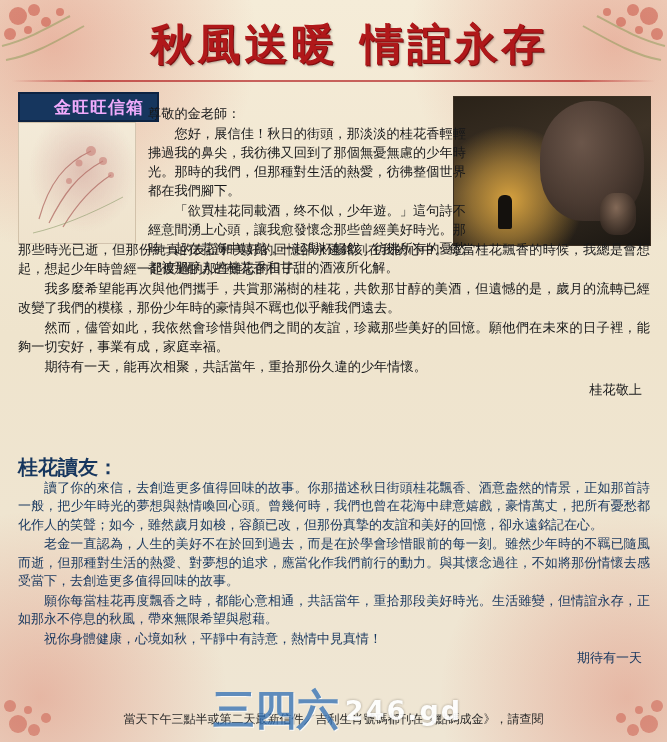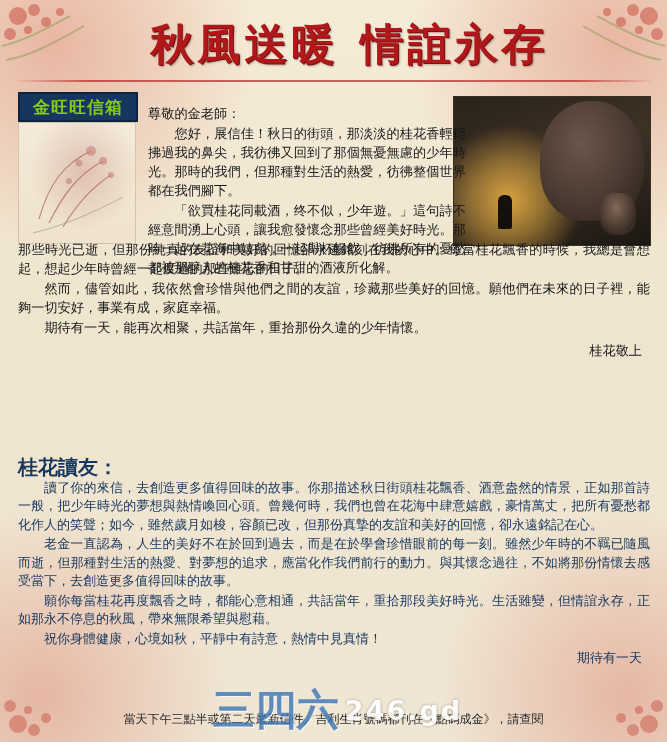--- a/index.html
+++ b/index.html
@@ -41,24 +41,24 @@
 
   .rule{
     position:absolute;left:12px;right:12px;top:80px;height:2px;
     background:linear-gradient(90deg,rgba(176,24,26,0),#b0181a 12%,#b0181a 88%,rgba(176,24,26,0));
     opacity:.65;
   }
 
   
   .logo{
     position:absolute;left:18px;top:92px;width:116px;height:26px;
-    background:#16365e;color:#84cc16;border:2px solid #0d2342;
+    background:#16365e;color:#f0abfc;border:2px solid #0d2342;
     display:flex;align-items:center;justify-content:center;
     font-family:"DejaVu Serif","Liberation Serif",serif;
-    font-weight:bold;font-size:17px;letter-spacing:1px;
+    font-weight:bold;font-size:17px;letter-spacing:1px;padding-left:21px;
   }
   .sketch{
     position:absolute;left:18px;top:122px;width:116px;height:120px;
     border:1px solid rgba(120,90,60,.25);
     background:
       radial-gradient(ellipse at 55% 40%, rgba(190,120,120,.35), rgba(190,120,120,0) 60%),
       linear-gradient(180deg,#f3ead8,#efe3cd);
     overflow:hidden;
   }
 
@@ -233,20 +233,21 @@
   </div>
 
   <div class="article top-right-text">
     <p class="para">尊敬的金老師：</p>
     <p class="para indent">您好，展信佳！秋日的街頭，那淡淡的桂花香輕輕拂過我的鼻尖，我彷彿又回到了那個無憂無慮的少年時光。那時的我們，但那種對生活的熱愛，彷彿整個世界都在我們腳下。</p>
     <p class="para quote">「欲買桂花同載酒，终不似，少年遊。」這句詩不經意間湧上心頭，讓我愈發懷念那些曾經美好時光。那時一起在花海中嬉戲，一起舉杯暢飲，彷彿所有的憂愁都被那醇人的桂花香和甘甜的酒液所化解。</p>
   </div>
 
   <div class="article full-text">
     <p class="para">那些時光已逝，但那份純真的友誼和美好的回憶卻永遠銘刻在我的心中。每當桂花飄香的時候，我總是會想起，想起少年時曾經一起度過的那些難忘的日子。</p>
+    <p class="para indent">我多麼希望能再次與他們攜手，共賞那滿樹的桂花，共飲那甘醇的美酒，但遺憾的是，歲月的流轉已經改變了我們的模樣，那份少年時的豪情與不羈也似乎離我們遠去。</p>
     <p class="para indent">然而，儘管如此，我依然會珍惜與他們之間的友誼，珍藏那些美好的回憶。願他們在未來的日子裡，能夠一切安好，事業有成，家庭幸福。</p>
     <p class="para indent">期待有一天，能再次相聚，共話當年，重拾那份久違的少年情懷。</p>
     <p class="para sign">桂花敬上</p>
   </div>
 
   <div class="reply">
     <div class="reply-head">桂花讀友：</div>
     <p class="para indent">讀了你的來信，去創造更多值得回味的故事。你那描述秋日街頭桂花飄香、酒意盎然的情景，正如那首詩一般，把少年時光的夢想與熱情喚回心頭。曾幾何時，我們也曾在花海中肆意嬉戲，豪情萬丈，把所有憂愁都化作人的笑聲；如今，雖然歲月如梭，容顏已改，但那份真摯的友誼和美好的回憶，卻永遠銘記在心。</p>
     <p class="para indent">老金一直認為，人生的美好不在於回到過去，而是在於學會珍惜眼前的每一刻。雖然少年時的不羈已隨風而逝，但那種對生活的熱愛、對夢想的追求，應當化作我們前行的動力。與其懷念過往，不如將那份情懷去感受當下，去創造更多值得回味的故事。</p>
     <p class="para indent">願你每當桂花再度飄香之時，都能心意相通，共話當年，重拾那段美好時光。生活雖變，但情誼永存，正如那永不停息的秋風，帶來無限希望與慰藉。</p>

